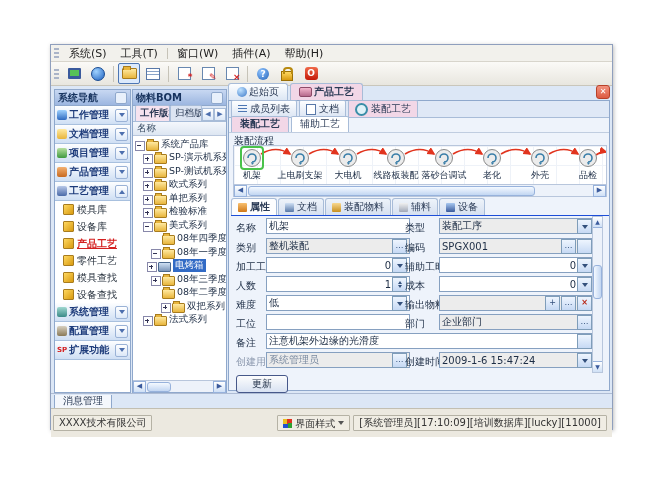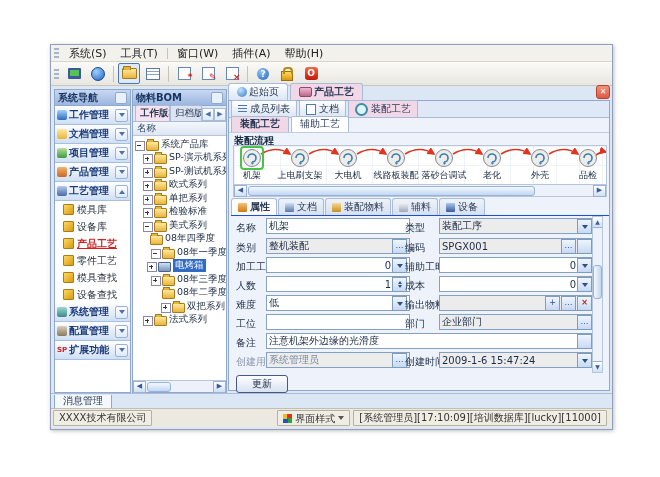--- a/index.html
+++ b/index.html
@@ -77,21 +77,21 @@
   .rightpanel{position:absolute;left:177px;top:55px;width:382px;height:291px;background:#eef3fb;border:1px solid #8fa8cc;box-sizing:border-box;}
   .vtabs{height:16px;display:flex;align-items:flex-end;background:#dfe8f6;border-bottom:1px solid #a8bcd8;padding-left:2px;}
   .vtab{display:flex;align-items:center;gap:3px;font-size:10px;padding:1px 6px;border:1px solid #a8bcd8;border-bottom:none;border-radius:2px 2px 0 0;background:linear-gradient(#fdfeff,#dce6f4);margin-right:2px;color:#2a3a55;}
   .vtab.active{background:#f2d7e7;}
   .ic-list{width:9px;height:8px;background:repeating-linear-gradient(#4d76b3 0 1px,transparent 1px 3px);}
   .ic-page{width:8px;height:9px;background:#fff;border:1px solid #5878a8;}
   .ic-proc{width:9px;height:9px;border-radius:50%;border:2px solid #3a8ea8;background:#dff2f8;}
   .subtabs{height:14px;display:flex;align-items:flex-end;background:#eef3fb;border-bottom:1px solid #c0cde0;padding-left:2px;}
   .stab{font-size:10px;padding:0 8px 1px;border:1px solid #a8bcd8;border-bottom:none;border-radius:2px 2px 0 0;background:#fff;margin-right:2px;color:#2a3a55;}
   .stab.active{background:#f2d7e7;font-weight:bold;}
-  .flowlabel{position:absolute;left:5px;top:33px;font-size:10px;color:#1c2c44;font-weight:bold;}
+  .flowlabel{position:absolute;left:5px;top:33px;font-size:10px;color:#1c2c44;}
   .flowbox{position:absolute;left:4px;top:44px;width:372px;height:38px;background:#fff;border:1px solid #b8c6dc;
     background-image:linear-gradient(#eef2f8 1px,transparent 1px),linear-gradient(90deg,#eef2f8 1px,transparent 1px);
     background-size:23px 19px;}
   .fnode{position:absolute;top:2px;width:46px;text-align:center;}
   .ncirc{display:inline-block;width:20px;height:20px;}
   .fnode.sel .ncirc{outline:2px solid #49c24a;border-radius:2px;}
   .nlabel{display:block;font-size:9px;color:#1c2c44;white-space:nowrap;margin-top:-2px;}
   .flowscroll{position:absolute;left:4px;top:83px;width:372px;height:11px;background:#edf2fa;border:1px solid #b8c6dc;display:flex;align-items:center;}
   
   .ptabs{position:absolute;left:2px;top:99px;width:378px;height:15px;display:flex;align-items:flex-end;border-bottom:4px solid #1d4ed8;}
@@ -115,21 +115,21 @@
   .fb.red{color:#b82818;font-weight:bold;}
   .updatebtn{position:absolute;left:7px;top:274px;width:50px;height:16px;border:1px solid #46588a;border-radius:3px;
     background:linear-gradient(#fdfdfd,#d8e2f2);font-size:10px;color:#1c2c44;text-align:center;line-height:15px;}
   .vscroll{position:absolute;left:363px;top:115px;width:11px;height:157px;background:#edf2fa;border:1px solid #b8c6dc;box-sizing:border-box;}
   .vsb{width:9px;height:10px;background:linear-gradient(#fff,#cfe0f6);border-bottom:1px solid #97b2dc;color:#3a5a9c;font-size:6px;text-align:center;line-height:9px;}
   .vsb.bot{position:absolute;bottom:0;border-top:1px solid #97b2dc;border-bottom:none;}
   .vthumb{position:absolute;left:0;top:48px;width:9px;height:34px;background:linear-gradient(90deg,#f4f9ff,#c2d6f2);border:1px solid #97b2dc;border-radius:3px;box-sizing:border-box;}
   
   .msgrow{position:absolute;left:0;top:348px;width:100%;height:15px;background:#dce7f6;border-top:1px solid #aebcd4;}
   .msgtab{position:absolute;left:3px;top:1px;height:13px;padding:0 8px;background:#f4f7fc;border:1px solid #8fa8cc;border-top:none;font-size:10px;line-height:12px;color:#2a3a55;}
-  .statusbar{position:absolute;left:0;top:363px;width:100%;height:19px;background:#ece9e0;border-top:1px solid #c2bfb2;display:flex;align-items:center;padding:4px 2px;box-sizing:border-box;font-size:10px;color:#333;}
+  .statusbar{position:absolute;left:0;top:363px;width:100%;height:19px;background:#ece9e0;border-top:1px solid #c2bfb2;display:flex;align-items:center;padding:14px 2px;box-sizing:border-box;font-size:10px;color:#333;}
   .scell{border:1px solid #b5b2a5;border-radius:1px;height:14px;line-height:13px;padding:0 5px;margin-right:3px;background:#f0ede4;white-space:nowrap;}
   .sspace{flex:1;}
   .stylecell{display:flex;align-items:center;gap:3px;}
   .ic-style{width:9px;height:9px;background:conic-gradient(#e03020 0 25%,#30a030 0 50%,#2050d0 0 75%,#e8c020 0);}
   .sdown{border:3px solid transparent;border-top:4px solid #555;margin-top:3px;}
 </style>
 </head>
 <body>
 
 <div class="window">
@@ -301,21 +301,21 @@
       <div class="trow" style="padding-left:10px">
           <span class="exp plus"></span>
           <span class="fold"></span>
           <span class="tlabel">检验标准</span>
         </div>
       <div class="trow" style="padding-left:10px">
           <span class="exp"></span>
           <span class="fold"></span>
           <span class="tlabel">美式系列</span>
         </div>
-      <div class="trow" style="padding-left:6px">
+      <div class="trow" style="padding-left:18px">
           <span class="exp none"></span>
           <span class="fold"></span>
           <span class="tlabel">08年四季度</span>
         </div>
       <div class="trow" style="padding-left:18px">
           <span class="exp"></span>
           <span class="fold"></span>
           <span class="tlabel">08年一季度</span>
         </div>
       <div class="trow" style="padding-left:14px">

